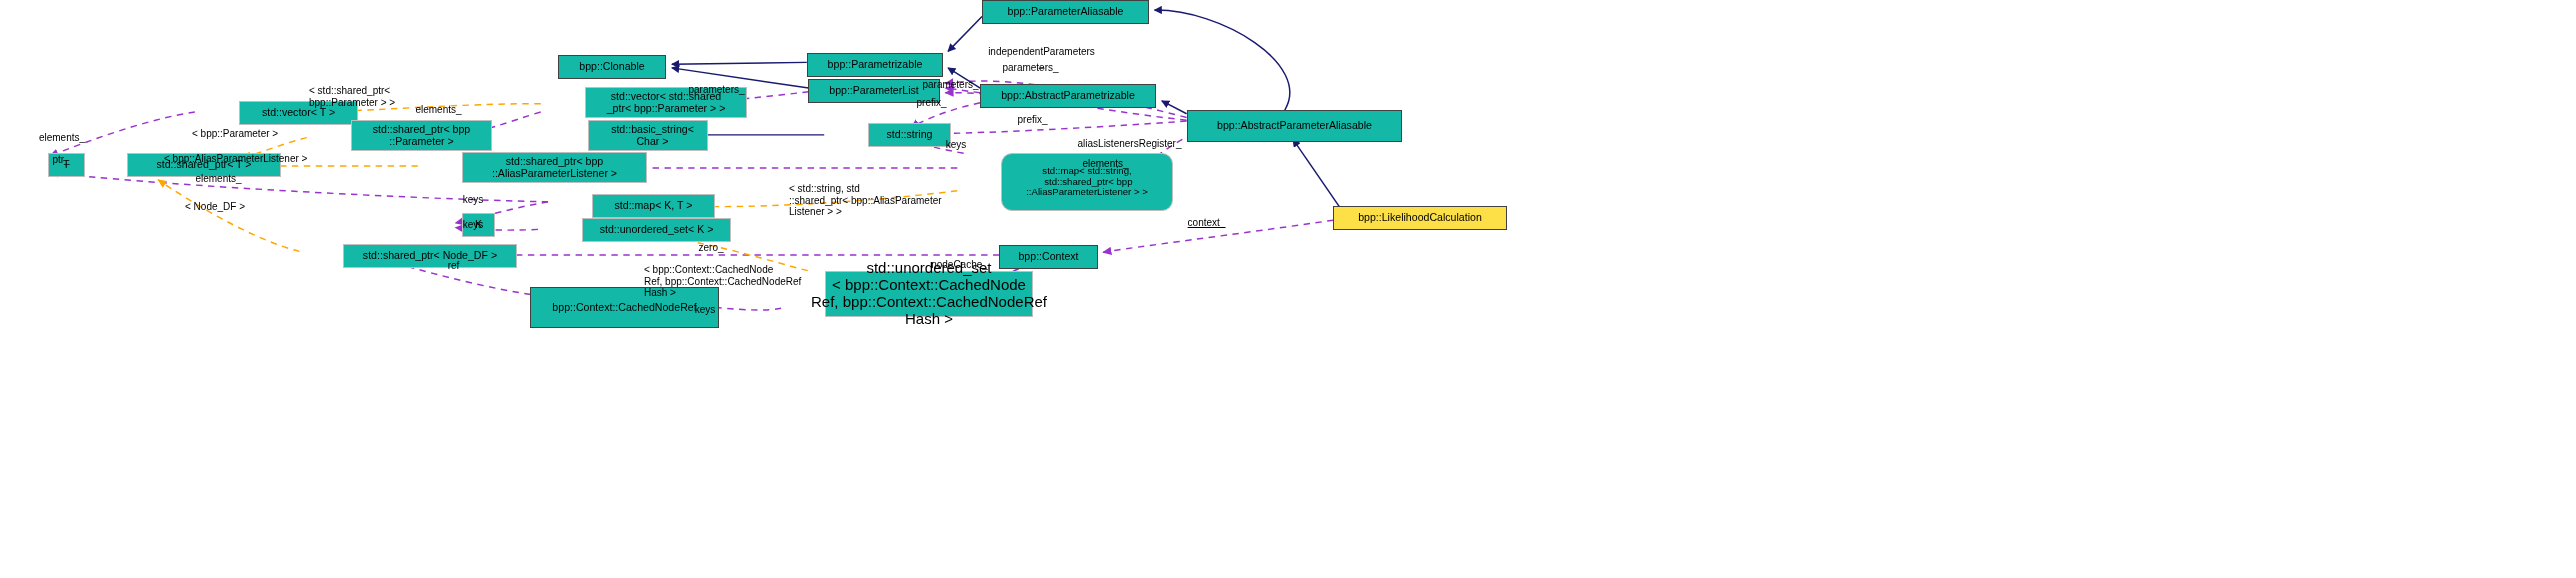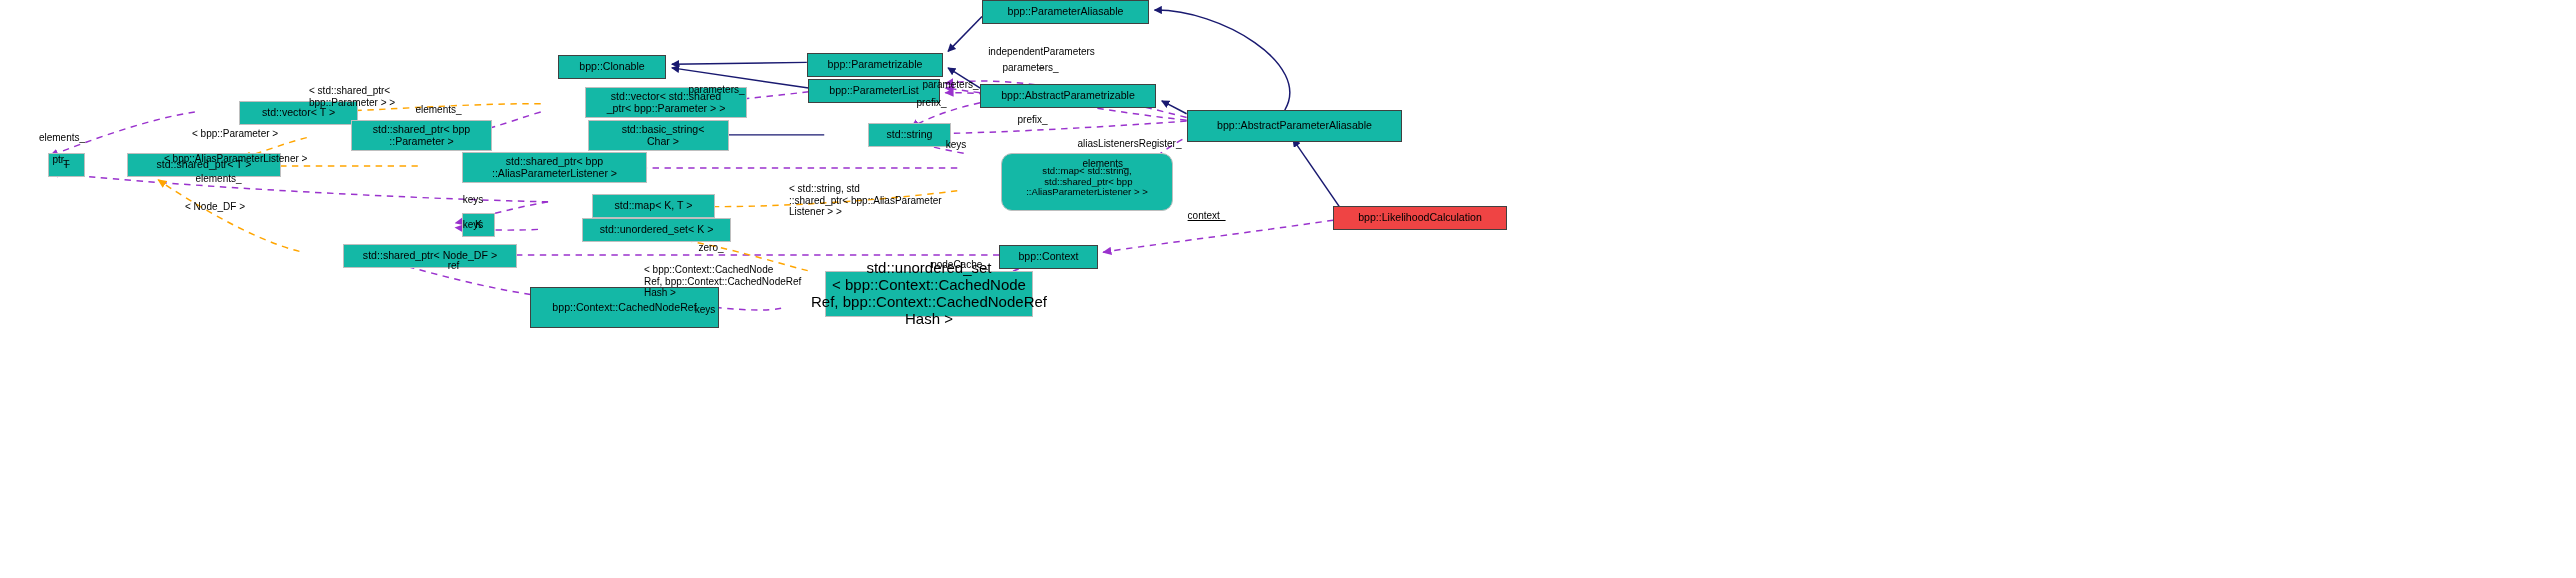--- a/index.html
+++ b/index.html
@@ -43,21 +43,21 @@
     margin-left: 44px;
   }
   
   .node.cls {
     border: 1.5px solid #404040;
     font-size: 10.6px;
   }
   
   .node.focus {
     border: 1.5px solid #404040;
-    background: #ef4444;
+    background: #fde047;
     font-size: 10.6px;
   }
   .edge-label {
     position: absolute;
     font-family: "Liberation Sans", sans-serif;
     font-size: 10px;
     color: #000000;
     white-space: pre;
     text-align: center;
     line-height: 1.15;
@@ -176,21 +176,21 @@
   <div class="node lib" style="left:418px;top:152px;width:185px;height:31px;">std::shared_ptr&lt; bpp
 ::AliasParameterListener &gt;</div>
   <div class="node lib" style="left:548px;top:194px;width:123px;height:24px;">std::map&lt; K, T &gt;</div>
   <div class="node lib" style="left:418px;top:213px;width:33px;height:24px;">K</div>
   <div class="node lib" style="left:538px;top:218px;width:149px;height:24px;">std::unordered_set&lt; K &gt;</div>
   <div class="node lib" style="left:299px;top:244px;width:174px;height:24px;">std::shared_ptr&lt; Node_DF &gt;</div>
   <div class="node cls" style="left:530px;top:287px;width:189px;height:41px;">bpp::Context::CachedNodeRef</div>
   <div class="node cls" style="left:558px;top:55px;width:108px;height:24px;">bpp::Clonable</div>
   <div class="node lib" style="left:541px;top:87px;width:162px;height:31px;">std::vector&lt; std::shared
 _ptr&lt; bpp::Parameter &gt; &gt;</div>
-  <div class="node lib" style="left:544px;top:120px;width:141px;height:31px;padding-left:9px;">std::basic_string&lt;
+  <div class="node lib" style="left:544px;top:120px;width:120px;height:31px;padding-left:9px;">std::basic_string&lt;
 Char &gt;</div>
   <div class="node lib" style="left:781px;top:271px;width:208px;height:46px;font-size:15px;">std::unordered_set
 &lt; bpp::Context::CachedNode
 Ref, bpp::Context::CachedNodeRef
 Hash &gt;</div>
   <div class="node lib" style="left:824px;top:123px;width:83px;height:24px;">std::string</div>
   <div class="node cls" style="left:807px;top:53px;width:136px;height:24px;">bpp::Parametrizable</div>
   <div class="node cls" style="left:808px;top:79px;width:132px;height:24px;">bpp::ParameterList</div>
   <div class="node cls" style="left:980px;top:84px;width:176px;height:24px;">bpp::AbstractParametrizable</div>
   <div class="node lib" style="left:957px;top:153px;width:172px;height:58px;font-size:9.6px;border-radius:11px;">std::map&lt; std::string,
@@ -225,15 +225,15 @@
 Listener &gt; &gt;</div>
   <div class="edge-label" style="left:453px;top:194px;width:40px;">keys</div>
   <div class="edge-label" style="left:453px;top:219px;width:40px;">keys</div>
   <div class="edge-label" style="left:686px;top:242px;width:50px;">zero_</div>
   <div class="edge-label" style="left:437px;top:260px;width:33px;">ref</div>
   <div class="tmpl-label" style="left:644px;top:264px;width:189px;">&lt; bpp::Context::CachedNode
 Ref, bpp::Context::CachedNodeRef
 Hash &gt;</div>
   <div class="edge-label" style="left:918px;top:259px;width:83px;">nodeCache_</div>
   <div class="edge-label" style="left:685px;top:304px;width:40px;">keys</div>
-  <div class="edge-label" style="left:1176px;top:210px;width:61px;text-decoration:underline;">context_</div>
+  <div class="edge-label" style="left:1176px;top:217px;width:61px;text-decoration:underline;">context_</div>
 </div>
 
 
 </body></html>

